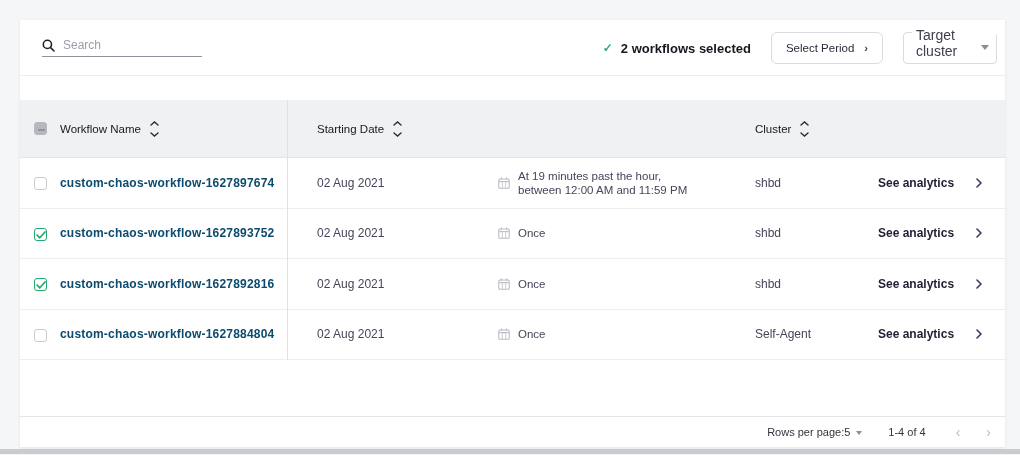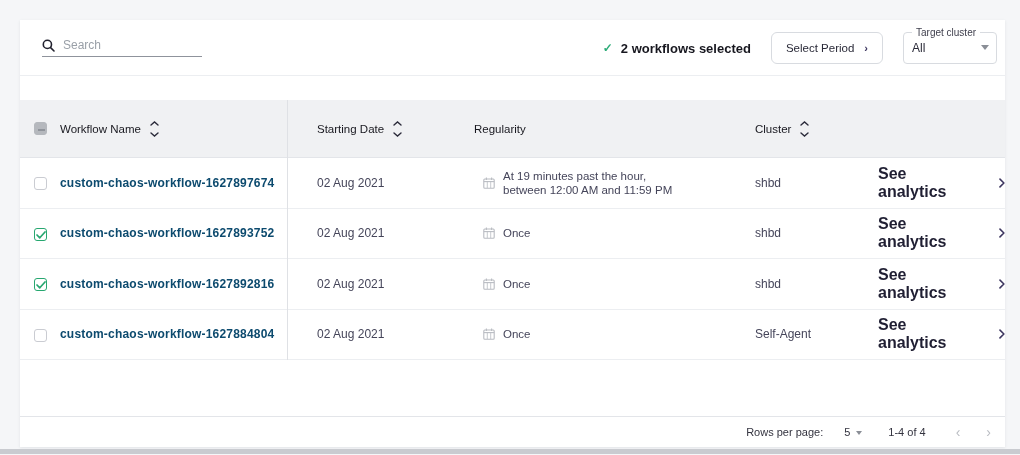--- a/index.html
+++ b/index.html
@@ -26,21 +26,21 @@
   .btn { background:#fff; border:1px solid #d8dbe0; border-radius:6px; height:32px;
          display:flex; align-items:center; justify-content:center; gap:10px;
          font-size:11.5px; color:#2a2a38; padding:8px 14px; cursor:pointer;
          font-family:"Liberation Sans", sans-serif; }
   .btn .chev { color:#3d3660; font-size:11px; font-weight:bold; }
   .btn.compare { border:1px solid #b2a7e4; border-radius:7px; color:#22222e; }
 
   .select-outlined { position:relative; width:94px; height:32px; border:1px solid #d8dbe0; border-radius:4px;
                      display:flex; align-items:center; padding:0 8px; cursor:pointer; background:#fff; }
   .select-outlined .flabel { position:absolute; top:-6px; left:8px; background:#fff; padding:0 4px;
-                             font-size:10px; color:#3f3f4d; }
+                             font-size:14px; color:#3f3f4d; }
   .select-outlined .value { font-size:12px; color:#2a2a38; }
   .select-outlined .caret { position:absolute; right:7px; top:12px; width:0; height:0;
                             border-left:4px solid transparent; border-right:4px solid transparent;
                             border-top:5px solid #8a8e96; }
 
   
   .thead { position:absolute; left:0; top:80px; width:100%; height:58px; background:#f0f1f3;
            border-bottom:1px solid #e3e5e9; }
   .col-divider { position:absolute; left:267px; top:80px; width:1px; height:260px; background:#dfe1e5; z-index:2; }
 
@@ -58,34 +58,34 @@
   .cb.indeterminate::after { content:""; position:absolute; left:3px; top:5.5px; width:7px; height:2px;
                              background:#90949b; }
 
   .tbody { position:absolute; left:0; top:138px; width:100%; }
   .row { position:relative; height:50.5px; border-bottom:1px solid #eceef1; }
   .row .cb { position:absolute; left:14px; top:19px; }
   .row .wname { position:absolute; left:40px; top:0; height:100%; display:flex; align-items:center;
                 font-size:12px; font-weight:bold; color:#0c4a6e; letter-spacing:.2px; }
   .row .wdate { position:absolute; left:297px; top:0; height:100%; display:flex; align-items:center;
                 font-size:12px; color:#45455a; }
-  .row .wreg { position:absolute; left:463px; top:0; height:100%; display:flex; align-items:center; gap:8px;
+  .row .wreg { position:absolute; left:478px; top:0; height:100%; display:flex; align-items:center; gap:8px;
                font-size:11.5px; color:#45455a; }
   .row .wreg .reg-lines { display:flex; flex-direction:column; line-height:14px; }
   .row .wreg .reg-lines span:empty { display:none; }
   .row .wclu { position:absolute; left:735px; top:0; height:100%; display:flex; align-items:center;
                font-size:12px; color:#45455a; }
   .row .analytics { position:absolute; left:858px; top:0; height:100%; display:flex; align-items:center; gap:22px;
-                    font-size:16px; font-weight:bold; color:#201f33; cursor:pointer; text-decoration:none;justify-content:center; }
+                    font-size:12px; font-weight:bold; color:#201f33; cursor:pointer; text-decoration:none;justify-content:center; }
 
   
   .tfoot { position:absolute; left:0; bottom:0; width:100%; height:31px; border-top:1px solid #e3e5e9;
            display:flex; align-items:center; justify-content:flex-end; gap:26px; padding-right:14px;
            font-size:11px; color:#33333f; }
-  .rpp { display:flex; align-items:center; gap:21px; }
+  .rpp { display:flex; align-items:center; gap:0; }
   .rpp .rpp-select { display:flex; align-items:center; gap:6px; cursor:pointer; }
   .rpp .caret-sm { width:0; height:0; border-left:3.5px solid transparent; border-right:3.5px solid transparent;
                    border-top:4px solid #8a8e96; margin-top:1px; }
   .pg-arrows { display:flex; align-items:center; gap:26px; margin-left:4px; }
   .pg-btn { color:#b9bcc2; font-size:14px; cursor:default; line-height:1; }
 
   .bottom-strip { position:absolute; left:0; bottom:1px; width:100%; height:5px; background:#c9cbd0; }
 </style>
 </head>
 <body>
@@ -141,23 +141,20 @@
       <span class="sorter">
         <svg width="9" height="5" viewBox="0 0 9 5">
             <path d="M1 4 L4.5 1 L8 4" fill="none" stroke="#2b2b3a" stroke-width="1.4" stroke-linecap="round"></path>
           </svg>
         <svg width="9" height="5" viewBox="0 0 9 5">
             <path d="M1 1 L4.5 4 L8 1" fill="none" stroke="#2b2b3a" stroke-width="1.4" stroke-linecap="round"></path>
           </svg>
       </span>
     </div>
 
-    <div class="hcell" style="left:454px;">
-      <span>Regularity</span>
-    </div>
 
     <div class="hcell" style="left:735px;">
       <span>Cluster</span>
       <span class="sorter">
         <svg width="9" height="5" viewBox="0 0 9 5">
             <path d="M1 4 L4.5 1 L8 4" fill="none" stroke="#2b2b3a" stroke-width="1.4" stroke-linecap="round"></path>
           </svg>
         <svg width="9" height="5" viewBox="0 0 9 5">
             <path d="M1 1 L4.5 4 L8 1" fill="none" stroke="#2b2b3a" stroke-width="1.4" stroke-linecap="round"></path>
           </svg>

